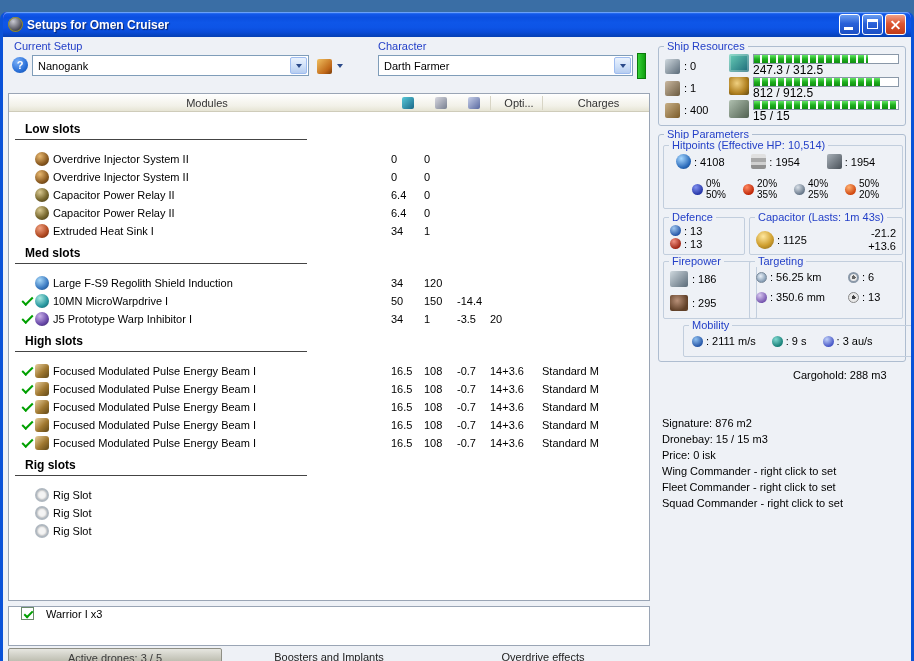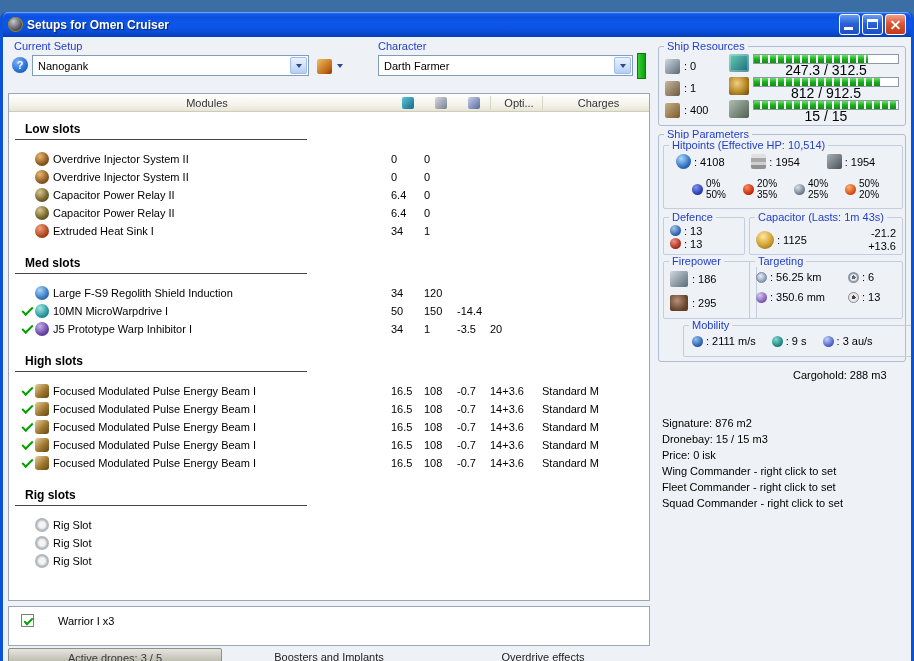--- a/index.html
+++ b/index.html
@@ -49,40 +49,40 @@
   .mh-title { grid-column:1 / 4; padding-left:4px; }
   .mh-ic { display:flex; justify-content:center; }
   .hic { width:12px; height:12px; border-radius:2px; }
   .hic-cpu { background:linear-gradient(135deg,#58c8d8,#1a6888); }
   .hic-pg  { background:linear-gradient(135deg,#d8d8e0,#788090); }
   .hic-cap { background:linear-gradient(135deg,#c8d0e8,#5868a0); }
   .mh-opti, .mh-charges { border-left:1px solid #d8d5c5; padding-left:5px; height:14px; line-height:14px; }
 
   .mod-body { padding-top:4px; }
   .mod-section { padding-top:6px; }
-  .mod-section:not(:first-child) { margin-top:10px; }
+  .mod-section:not(:first-child) { }
   .mod-section-title { font-weight:bold; font-size:12px; width:292px; margin:0 0 10px 6px; padding:0 0 3px 10px; border-bottom:1px solid #444; }
   .mod-row { height:18px; display:grid; grid-template-columns:16px 18px 338px 33px 33px 33px 52px auto; align-items:center; padding-left:10px; }
   .mname { white-space:nowrap; overflow:hidden; }
   .mcol { white-space:nowrap; }
   .chk { width:16px; height:16px; position:relative; }
   .chk.on::before { content:""; position:absolute; left:3px; top:4px; width:9px; height:4px;
                     border-left:2px solid #00a000; border-bottom:2px solid #00a000; transform:rotate(-45deg); }
   .mi { width:14px; height:14px; border-radius:50%; }
   .mi-overdrive { background:radial-gradient(circle at 35% 30%, #e8b870, #8a5a20 60%, #4a2e10); }
   .mi-cap-relay { background:radial-gradient(circle at 35% 30%, #d8c890, #7a6a30 55%, #3a3010); }
   .mi-heat-sink { background:radial-gradient(circle at 35% 30%, #f0a080, #b04820 60%, #5a2008); }
   .mi-shield-extender { background:radial-gradient(circle at 35% 30%, #a8d8f8, #3878c0 60%, #184070); }
   .mi-mwd { background:radial-gradient(circle at 35% 30%, #a8e8e0, #2898a0 60%, #105058); }
   .mi-warp-inhibitor { background:radial-gradient(circle at 35% 30%, #c8b0e8, #6848a8 60%, #302058); }
   .mi-laser { border-radius:3px; background:linear-gradient(135deg,#e8d0a0,#a07830 55%,#604818); }
   .mi-rig { background:#f4f4f4; border:2px solid #b0b8c0; box-shadow:inset 0 0 2px #888; }
 
   .drones-box { position:absolute; left:5px; top:569px; width:642px; height:40px; background:#fff; border:1px solid #9aa5b5; }
-  .drone-item { display:flex; align-items:center; gap:24px; padding:7px 0 0 12px; }
+  .drone-item { display:flex; align-items:center; gap:12px; padding:0 0 0 12px; }
   .cb { width:13px; height:13px; border:1px solid #6a8a6a; background:#fff; position:relative; }
   .cb.checked::after { content:""; position:absolute; left:2px; top:3px; width:7px; height:3px;
                        border-left:2px solid #00a000; border-bottom:2px solid #00a000; transform:rotate(-45deg); }
 
   .bottom-tabs { position:absolute; left:5px; top:611px; width:642px; height:18px; display:grid; grid-template-columns:1fr 1fr 1fr; }
   .btab { text-align:center; line-height:18px; color:#222; }
   .btab.active { background:linear-gradient(180deg,#e6e6e0,#c2c2b6 60%,#b0b0a4); border:1px solid #8f8f85; border-radius:2px; color:#3a3a3a; }
 
   .groupbox { position:absolute; border:1px solid #aebdd0; border-radius:3px; }
   .subbox { position:absolute; border:1px solid #c2cedd; border-radius:2px; }
@@ -119,21 +119,21 @@
 
   .res-left { position:absolute; left:6px; top:8px; width:60px; }
   .res-row { display:flex; align-items:center; gap:4px; height:22px; }
   .res-right { position:absolute; left:70px; top:7px; right:6px; }
   .resbar-row { display:flex; gap:4px; margin-bottom:1px; }
   .bar-wrap { flex:1; }
   .bar { height:10px; border:1px solid #8a98a8; background:#fff; }
   .bar i { display:block; height:100%;
            background:repeating-linear-gradient(90deg, transparent 0 6px, #ffffff 6px 8px),
                       linear-gradient(180deg,#66e866,#1faf1f 50%,#0f8f0f); }
-  .bar-text { text-align:center; font-size:14px; line-height:12px; }
+  .bar-text { font-size:12px; line-height:12px; }
 
   .hp-row { display:flex; padding:8px 0 0 12px; }
   .hp-group { width:84px; display:flex; gap:3px; align-items:center; }
   .resists { display:flex; padding:9px 0 0 28px; gap:17px; }
   .resist-group { display:flex; gap:3px; align-items:center; }
   .rcol { display:flex; flex-direction:column; font-size:10px; line-height:11px; }
   .stat-row { display:flex; align-items:center; gap:3px; padding-left:6px; height:13px; }
   .cap-flex { display:flex; align-items:center; gap:3px; padding:9px 6px 0 6px; }
   .cap-right { margin-left:auto; display:flex; flex-direction:column; text-align:right; font-size:11px; line-height:13px; }
   .fp-row { display:flex; align-items:center; gap:4px; padding-left:6px; height:24px; }

